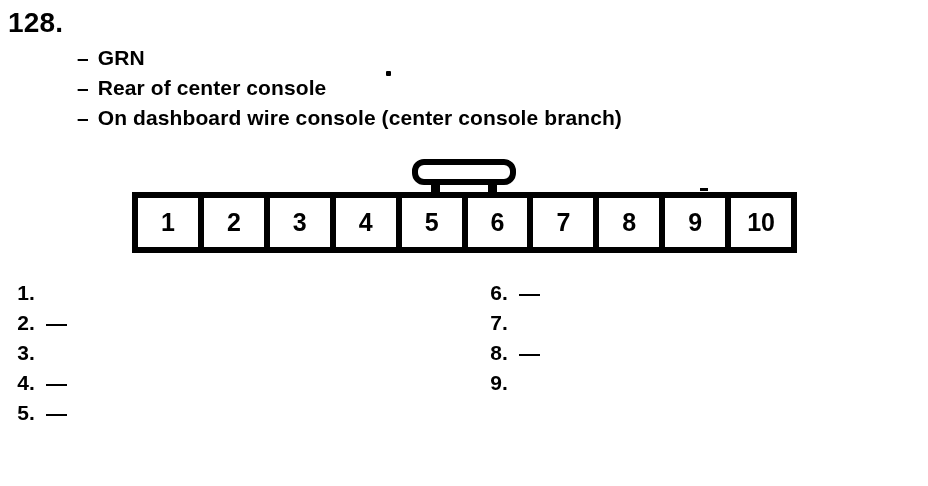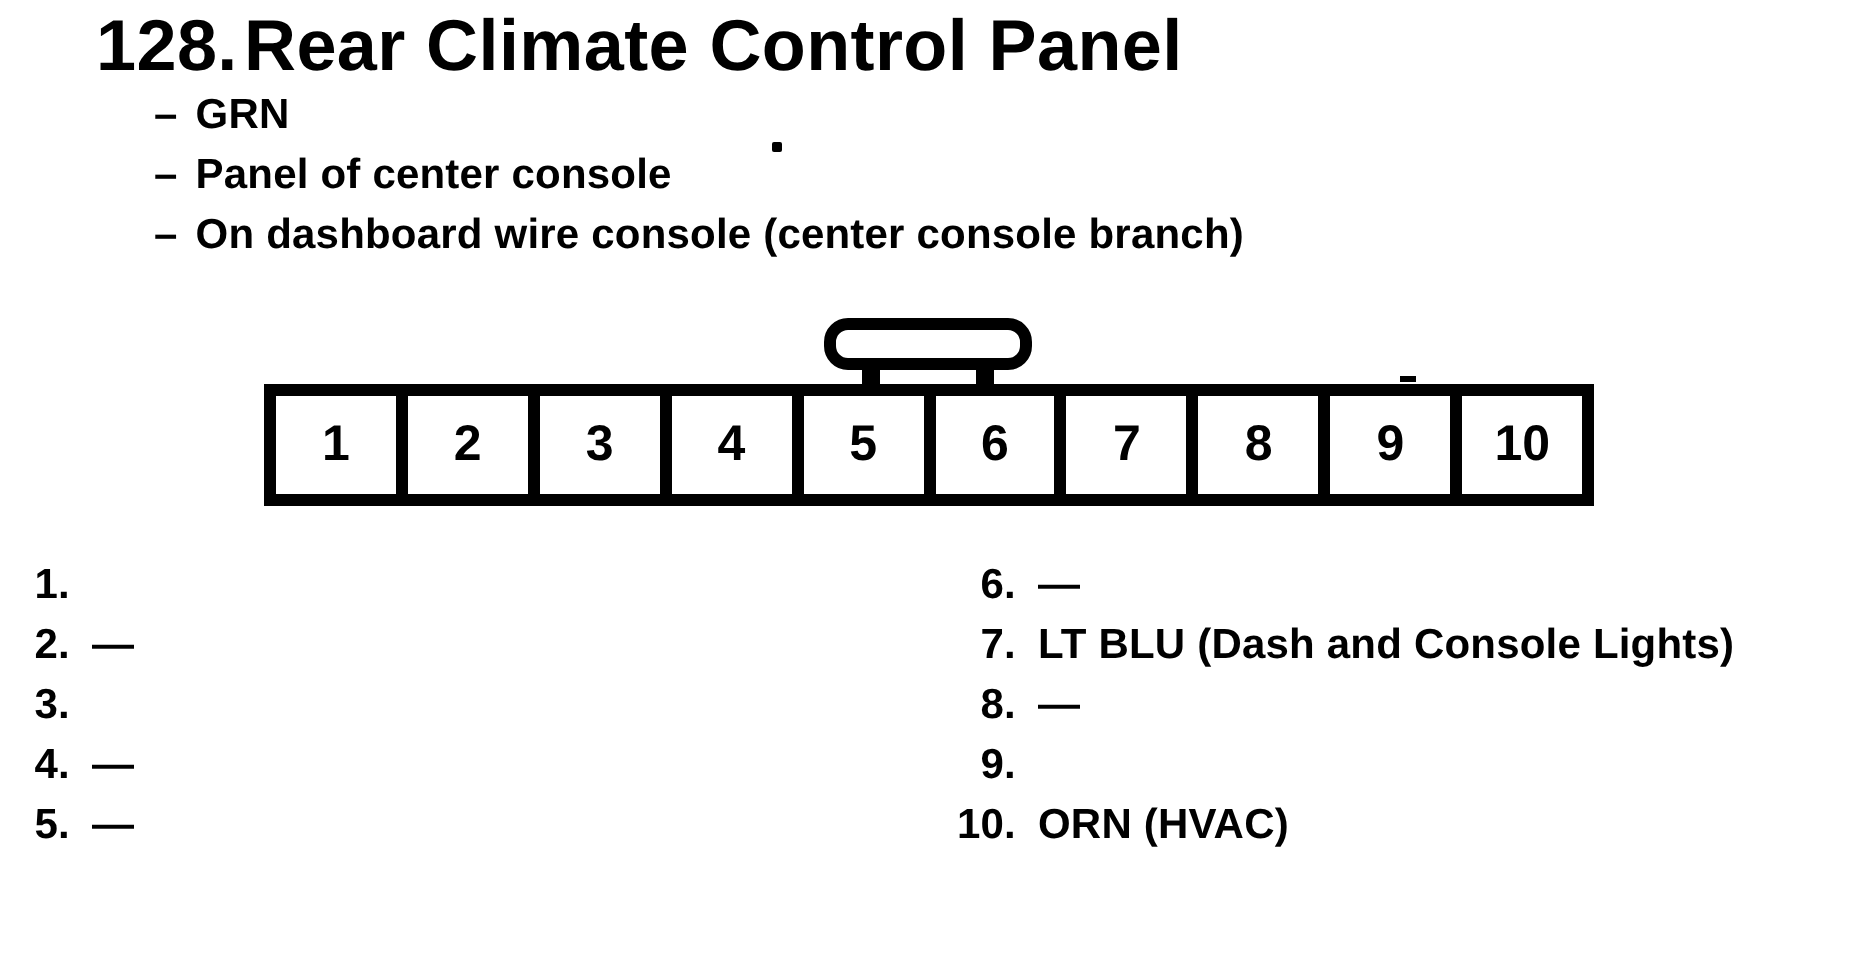--- a/index.html
+++ b/index.html
@@ -10,23 +10,22 @@
     font-family: "Liberation Sans", sans-serif;
     position: relative;
     overflow: hidden;
     -webkit-font-smoothing: antialiased;
   }
 
   
   .header-row {
     position: absolute; left: 8px; top: 8px;
     display: flex; align-items: center;
-    font-weight: 700; font-size: 36px; line-height: 30px;
+    font-weight: 700; font-size: 28px; line-height: 30px;
     letter-spacing: 0.2px;
-    margin-left: 40px;
   }
   .item-number { width: 74px; }
   .doc-title { white-space: nowrap; }
 
   .details {
     position: absolute; left: 77px; top: 43px;
     font-size: 21px; font-weight: 700; line-height: 30px;
     letter-spacing: 0.1px;
   }
   .detail-line { display: flex; white-space: nowrap; }
@@ -87,31 +86,30 @@
   .speck-dash {
     position: absolute; left: 700px; top: 188px;
     width: 8px; height: 3px; background: #000;
   }
 </style>
 </head>
 <body>
 
 <div class="header-row">
   <span class="item-number">128.</span>
-  <span class="doc-title">Rear Climate Control Panel</span>
 </div>
 
 <div class="details">
   <div class="detail-line">
     <span class="detail-marker">–</span>
     <span>GRN</span>
   </div>
   <div class="detail-line">
     <span class="detail-marker">–</span>
-    <span>Panel of center console</span>
+    <span>Rear of center console</span>
   </div>
   <div class="detail-line">
     <span class="detail-marker">–</span>
     <span>On dashboard wire console (center console branch)</span>
   </div>
 </div>
 
 <div class="latch-bar"></div>
 <div class="latch-leg left"></div>
 <div class="latch-leg right"></div>
@@ -150,29 +148,24 @@
   </div>
 </div>
 
 <div class="legend-col right">
   <div class="legend-row">
     <span class="legend-num">6.</span>
     <span>—</span>
   </div>
   <div class="legend-row">
     <span class="legend-num">7.</span>
-    <span>LT BLU (Dash and Console Lights)</span>
   </div>
   <div class="legend-row">
     <span class="legend-num">8.</span>
     <span>—</span>
   </div>
   <div class="legend-row">
     <span class="legend-num">9.</span>
   </div>
-  <div class="legend-row">
-    <span class="legend-num">10.</span>
-    <span>ORN (HVAC)</span>
-  </div>
 </div>
 
 <div class="speck-dot"></div>
 <div class="speck-dash"></div>
 
 </body></html>

